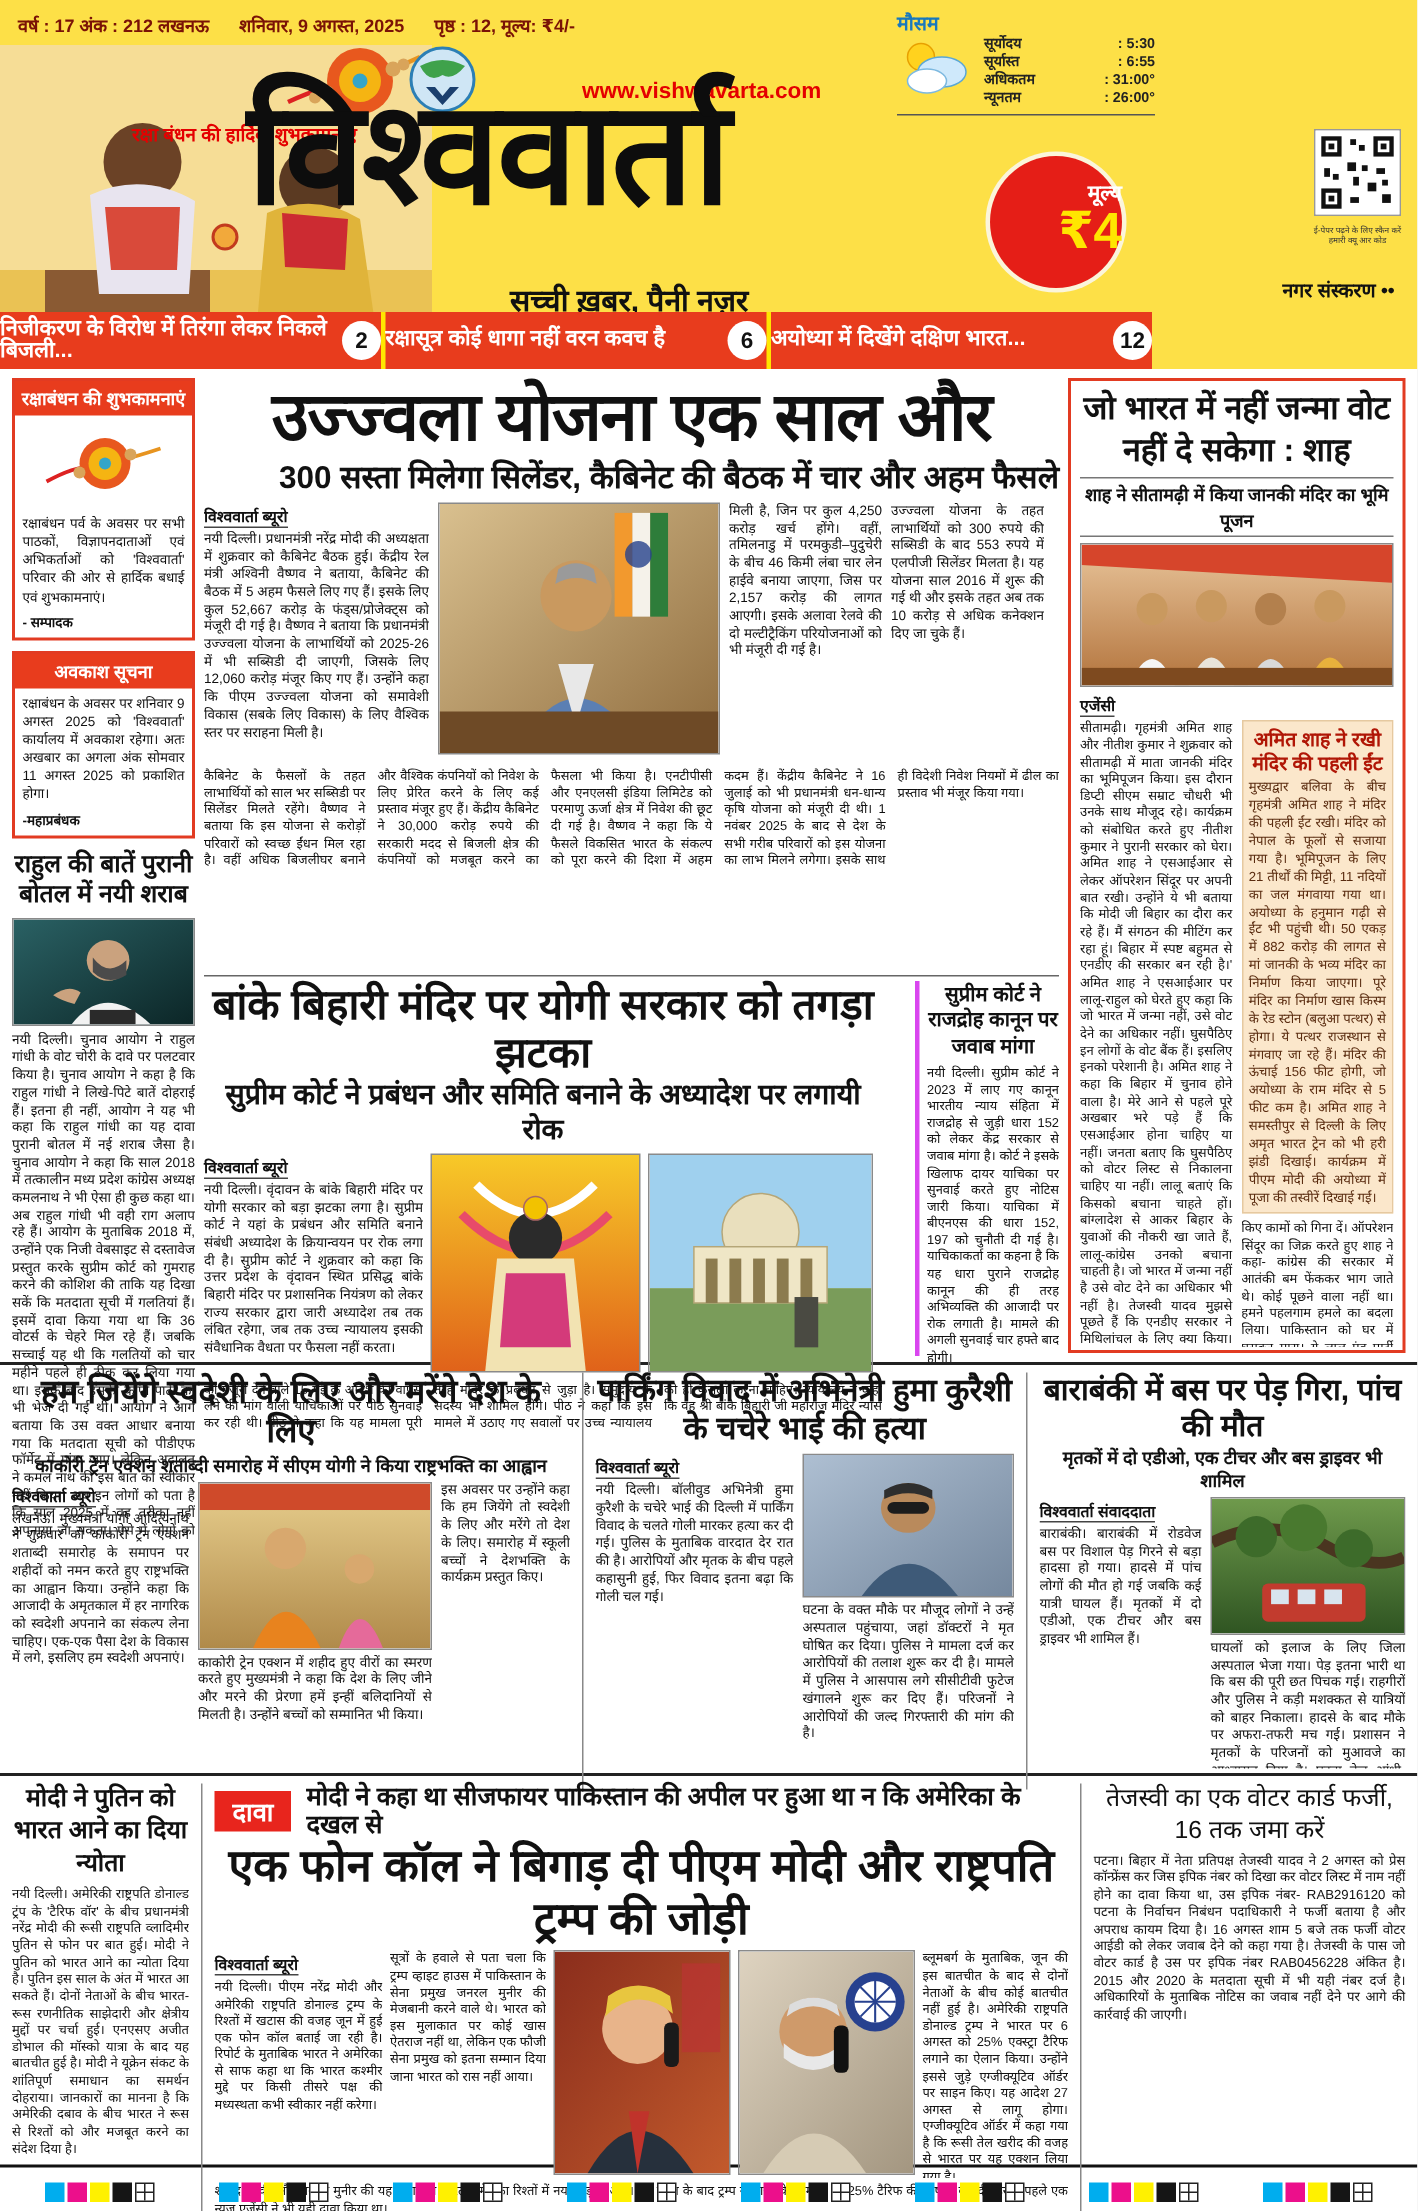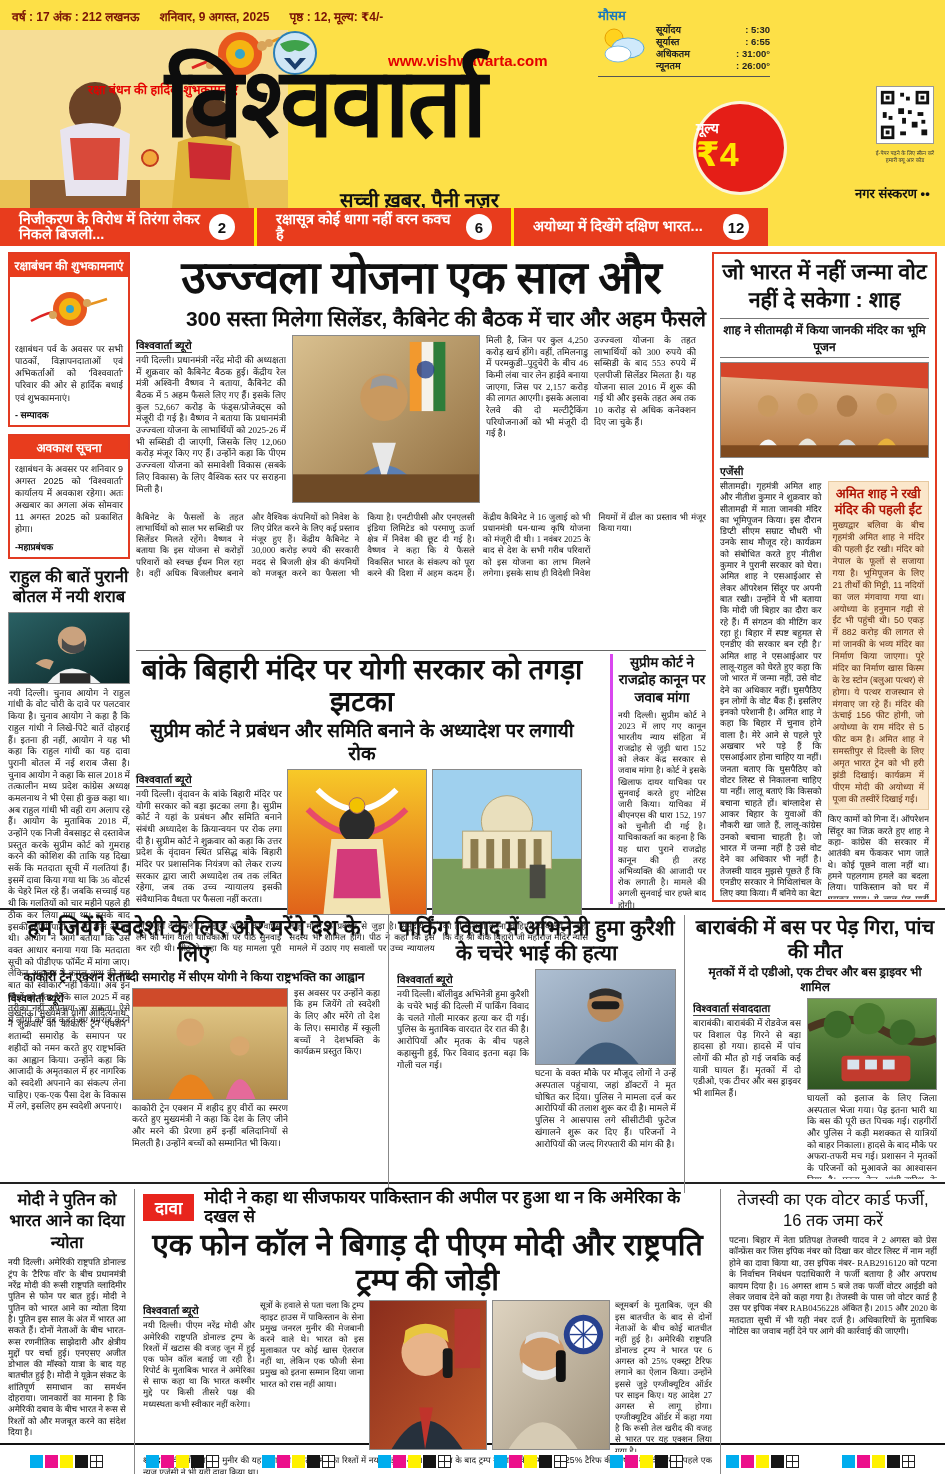--- a/index.html
+++ b/index.html
@@ -26,33 +26,33 @@
   .weather { position:absolute; top:6px; left:598px; width:172px; border-bottom:1.5px solid #555; padding-bottom:4px; }
   .weather-title { color:#1878be; font-weight:bold; font-size:13px; }
   .weather-body { display:flex; gap:6px; }
   .weather-icon { width:52px; height:44px; }
   .weather-rows { flex:1; font-size:9.5px; font-weight:bold; color:#222; }
   .weather-row { display:flex; justify-content:space-between; line-height:1.25; }
   .kids-photo { position:absolute; top:30px; right:0; width:288px; height:216px; overflow:hidden; }
   .kids-photo svg { width:100%; height:100%; display:block; }
   .promo-text { position:absolute; top:52px; left:88px; width:150px; text-align:center;
     color:#e40000; font-weight:bold; font-size:12.5px; line-height:1.3; }
-  .price-badge { position:absolute; top:104px; left:696px; width:88px; height:88px; border-radius:50%;
-    background:#e51e17; color:#fff; text-align:left; box-shadow:0 0 0 3px #fbf5da; z-index:5; }
+  .price-badge { position:absolute; top:104px; left:660px; width:88px; height:88px; border-radius:50%;
+    background:#e51e17; color:#fff; text-align:right; box-shadow:0 0 0 3px #fbf5da; z-index:5; }
   .price-label { font-size:14px; font-weight:bold; margin-top:14px; }
   .price-value { font-size:34px; font-weight:800; color:#ffe600; line-height:1; }
   .strip { position:absolute; bottom:0; left:0; width:768px; height:38px; background:#ffe600;
     display:flex; gap:3px; }
   .strip-item { flex:1; background:#e83c1d; color:#fff; display:flex; align-items:center;
-    justify-content:space-between; padding:0 19px; }
+    justify-content:space-between; padding:0 0; }
   .strip-label { font-size:14.5px; font-weight:bold; line-height:1.05; }
   .page-badge { min-width:26px; height:26px; border-radius:50%; background:#fff; color:#111;
     font-size:15px; font-weight:800; display:flex; align-items:center; justify-content:center; flex:0 0 auto; margin-left:4px; }
   
-  .bodytext { font-size:9px; line-height:1.3; text-align:justify; color:#101010; overflow:hidden;font-family:Liberation Serif, serif; }
+  .bodytext { font-size:9px; line-height:1.3; text-align:justify; color:#101010; overflow:hidden; }
   .byline { font-weight:bold; font-size:10.5px; border-bottom:1.5px solid #444; display:inline-block; margin-bottom:2px; }
   .ph { position:relative; overflow:hidden; border:1px solid #8a8a8a; flex:0 0 auto; }
   .ph svg { width:100%; height:100%; display:block; }
   
   .main { display:grid; grid-template-columns:122px 570px 1fr; gap:6px; padding:6px 8px 0; height:658px; }
   .sb-box { border:2px solid #e23b22; margin-bottom:7px; background:#fff; }
   .sb-box-head { background:#e83c1d; color:#fff; font-weight:bold; font-size:12px; text-align:center; padding:3px 1px; }
   .sb-box-body { padding:4px 5px; font-size:9px; line-height:1.35; text-align:justify; }
   .signoff { text-align:left; font-weight:bold; font-size:9px; padding:0 5px 4px; }
   .sb-rakhi { height:58px; margin:4px auto 0; width:80px; }

